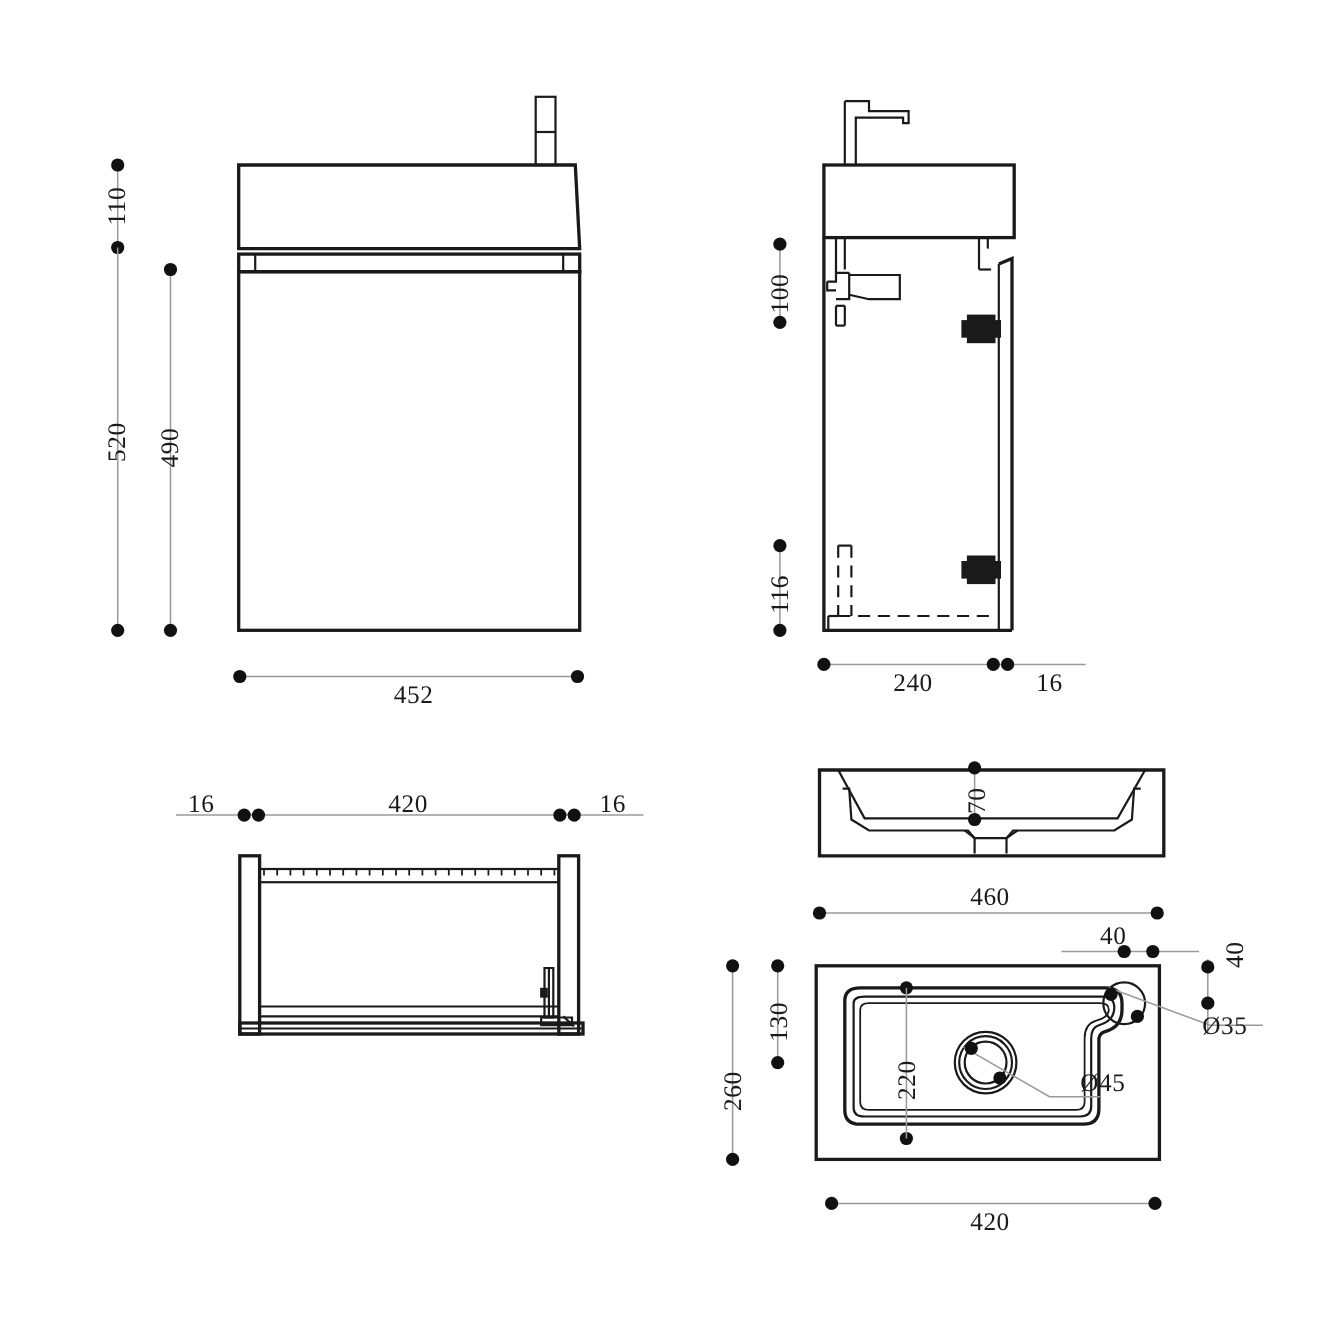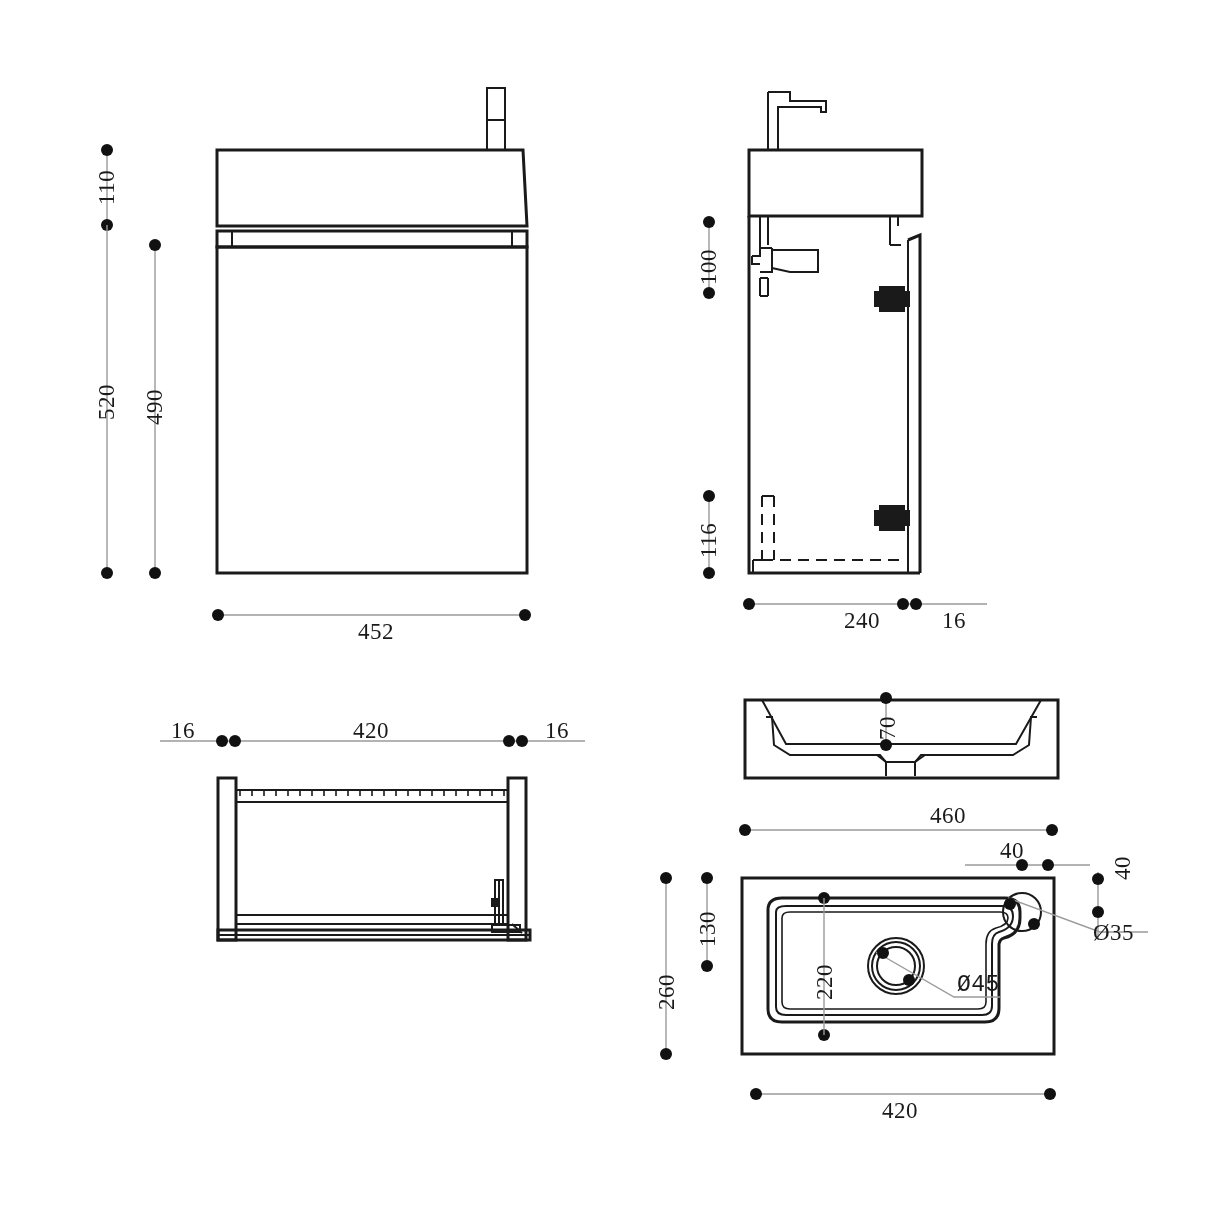--- a/index.html
+++ b/index.html
@@ -301,32 +301,32 @@
 
   </svg>
 
   <div class="dimlabel rot" style="left:94px; top:205px;">110</div>
   <div class="dimlabel rot" style="left:94px; top:420px;">520</div>
   <div class="dimlabel rot" style="left:142px; top:425px;">490</div>
   <div class="dimlabel" style="left:358px; top:619px;">452</div>
 
   <div class="dimlabel rot" style="left:696px; top:285px;">100</div>
   <div class="dimlabel rot" style="left:696px; top:558px;">116</div>
-  <div class="dimlabel" style="left:844px; top:608px;text-align:right;">240</div>
+  <div class="dimlabel" style="left:812px; top:608px;text-align:right;">240</div>
   <div class="dimlabel" style="left:942px; top:608px;">16</div>
 
   <div class="dimlabel" style="left:171px; top:718px;">16</div>
   <div class="dimlabel" style="left:353px; top:718px;">420</div>
   <div class="dimlabel" style="left:545px; top:718px;">16</div>
 
   <div class="dimlabel rot" style="left:875px; top:740px;">70</div>
 
-  <div class="dimlabel" style="left:882px; top:803px;margin-left:48px;">460</div>
+  <div class="dimlabel" style="left:882px; top:803px;">460</div>
   <div class="dimlabel" style="left:1000px; top:838px;">40</div>
   <div class="dimlabel rot" style="left:1110px; top:880px;">40</div>
   <div class="dimlabel rot" style="left:654px; top:1010px;">260</div>
   <div class="dimlabel rot" style="left:695px; top:947px;">130</div>
   <div class="dimlabel rot" style="left:812px; top:1000px;">220</div>
-  <div class="dimlabel" style="left:957px; top:972px;font-family:Liberation Mono, monospace;">Ø45</div>
+  <div class="dimlabel" style="left:982px; top:972px;">Ø45</div>
   <div class="dimlabel" style="left:1083px; top:920px;margin-left:10px;">Ø35</div>
   <div class="dimlabel" style="left:882px; top:1098px;">420</div>
 
 </div>
 
 </body></html>

